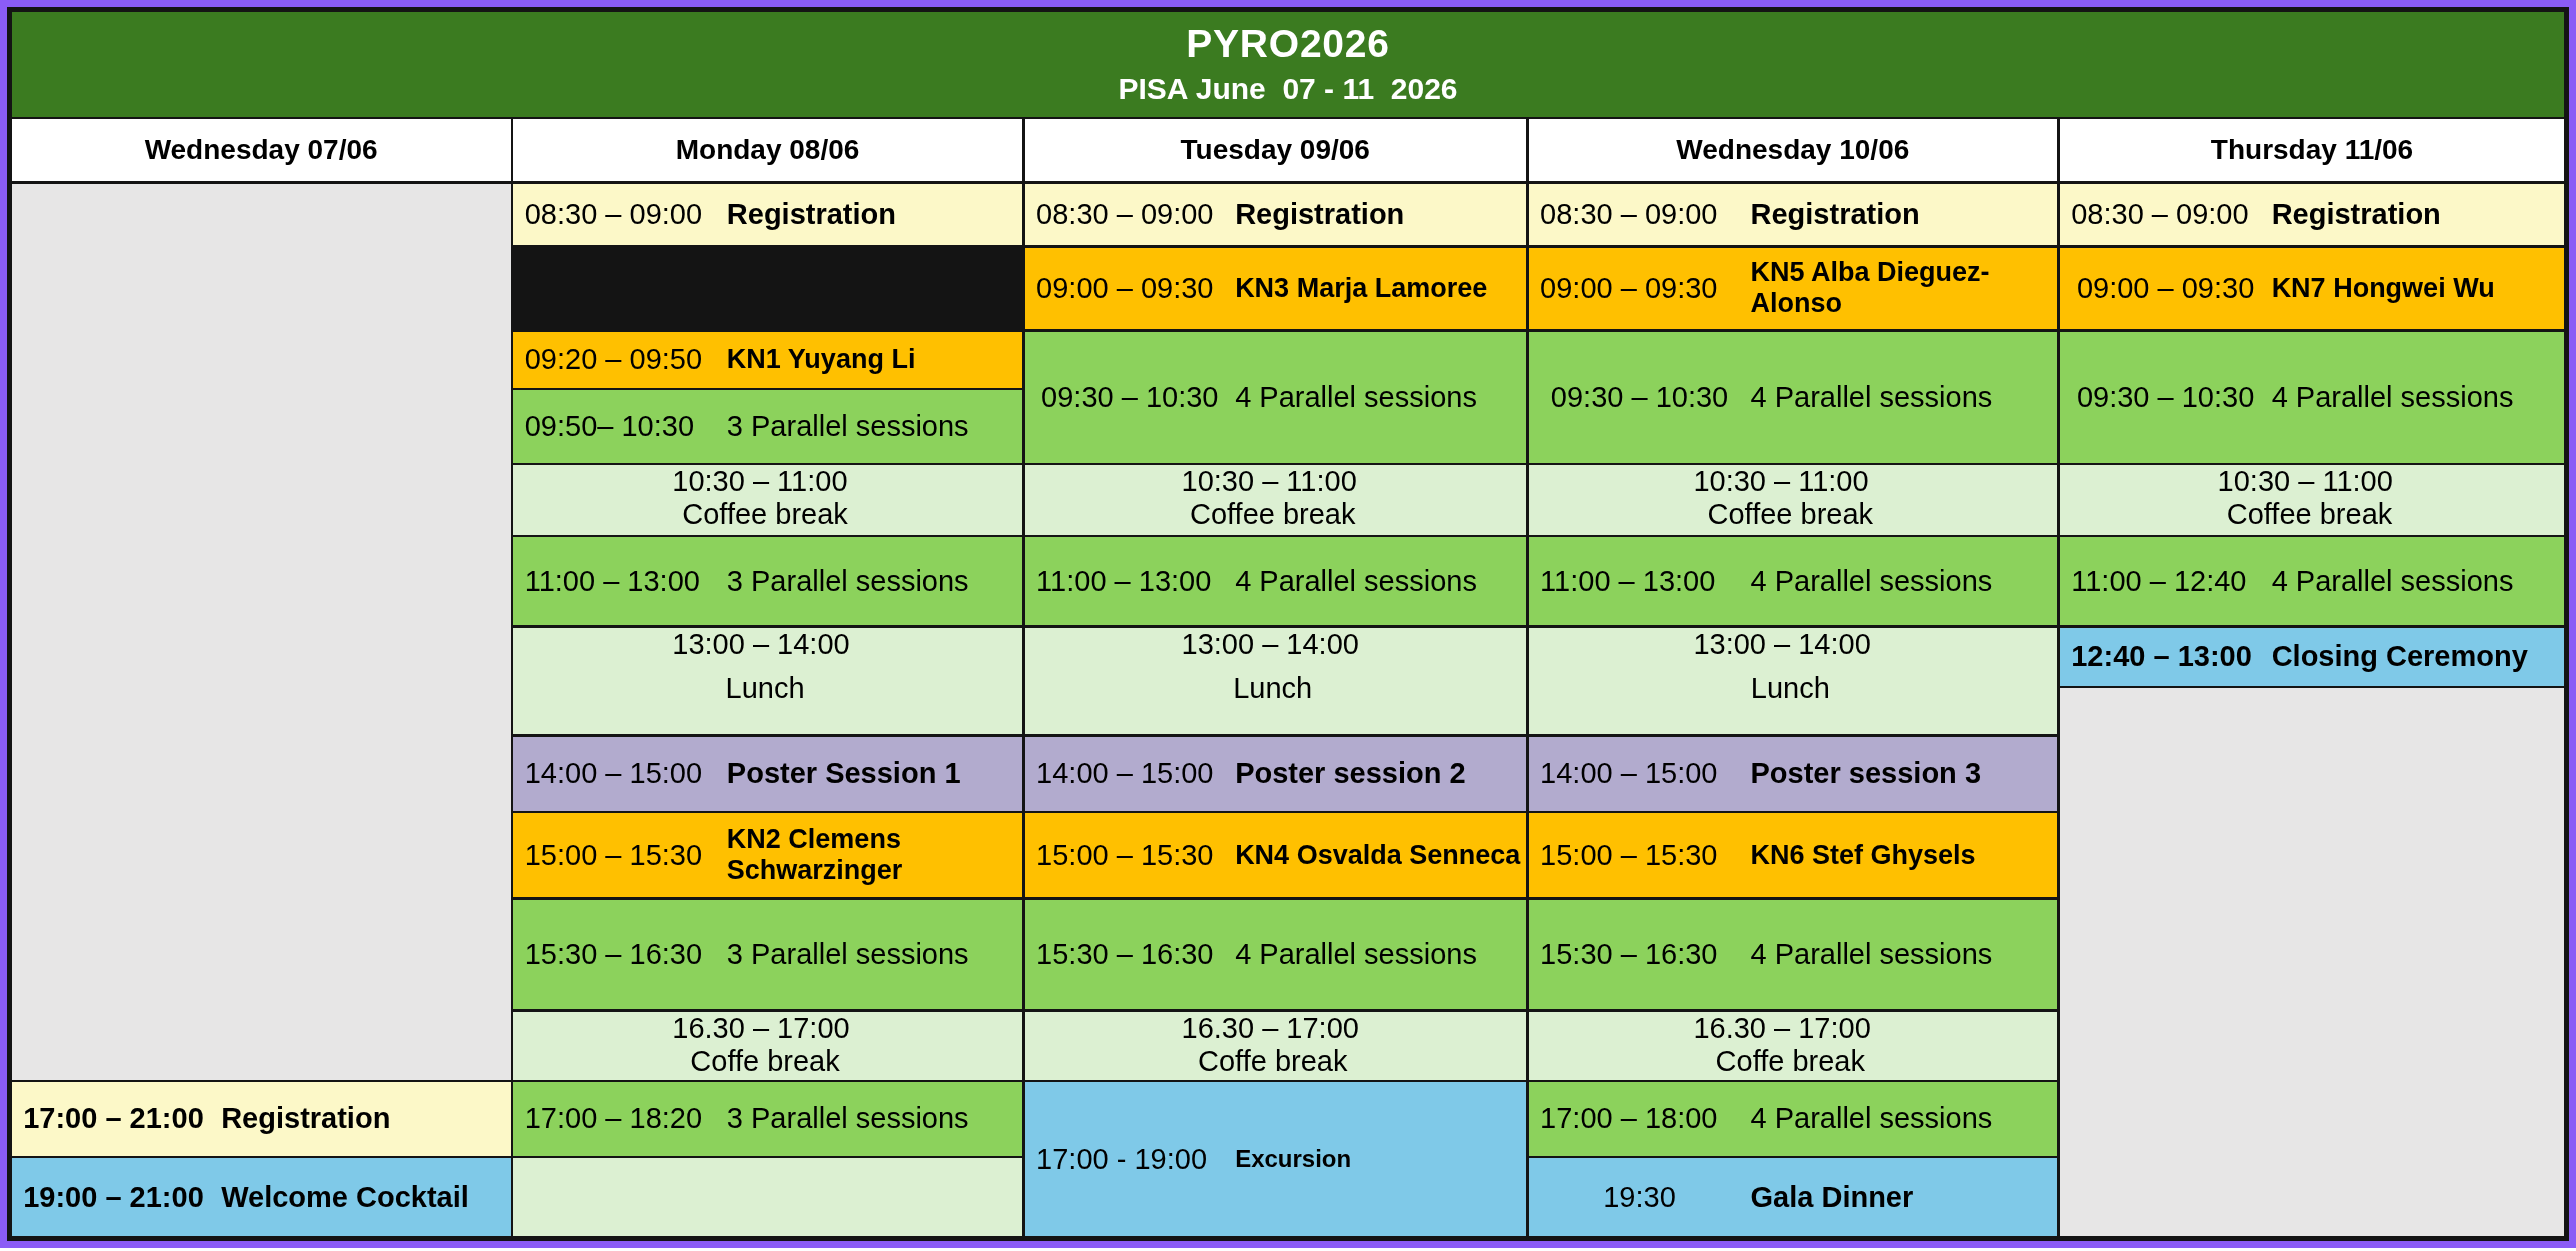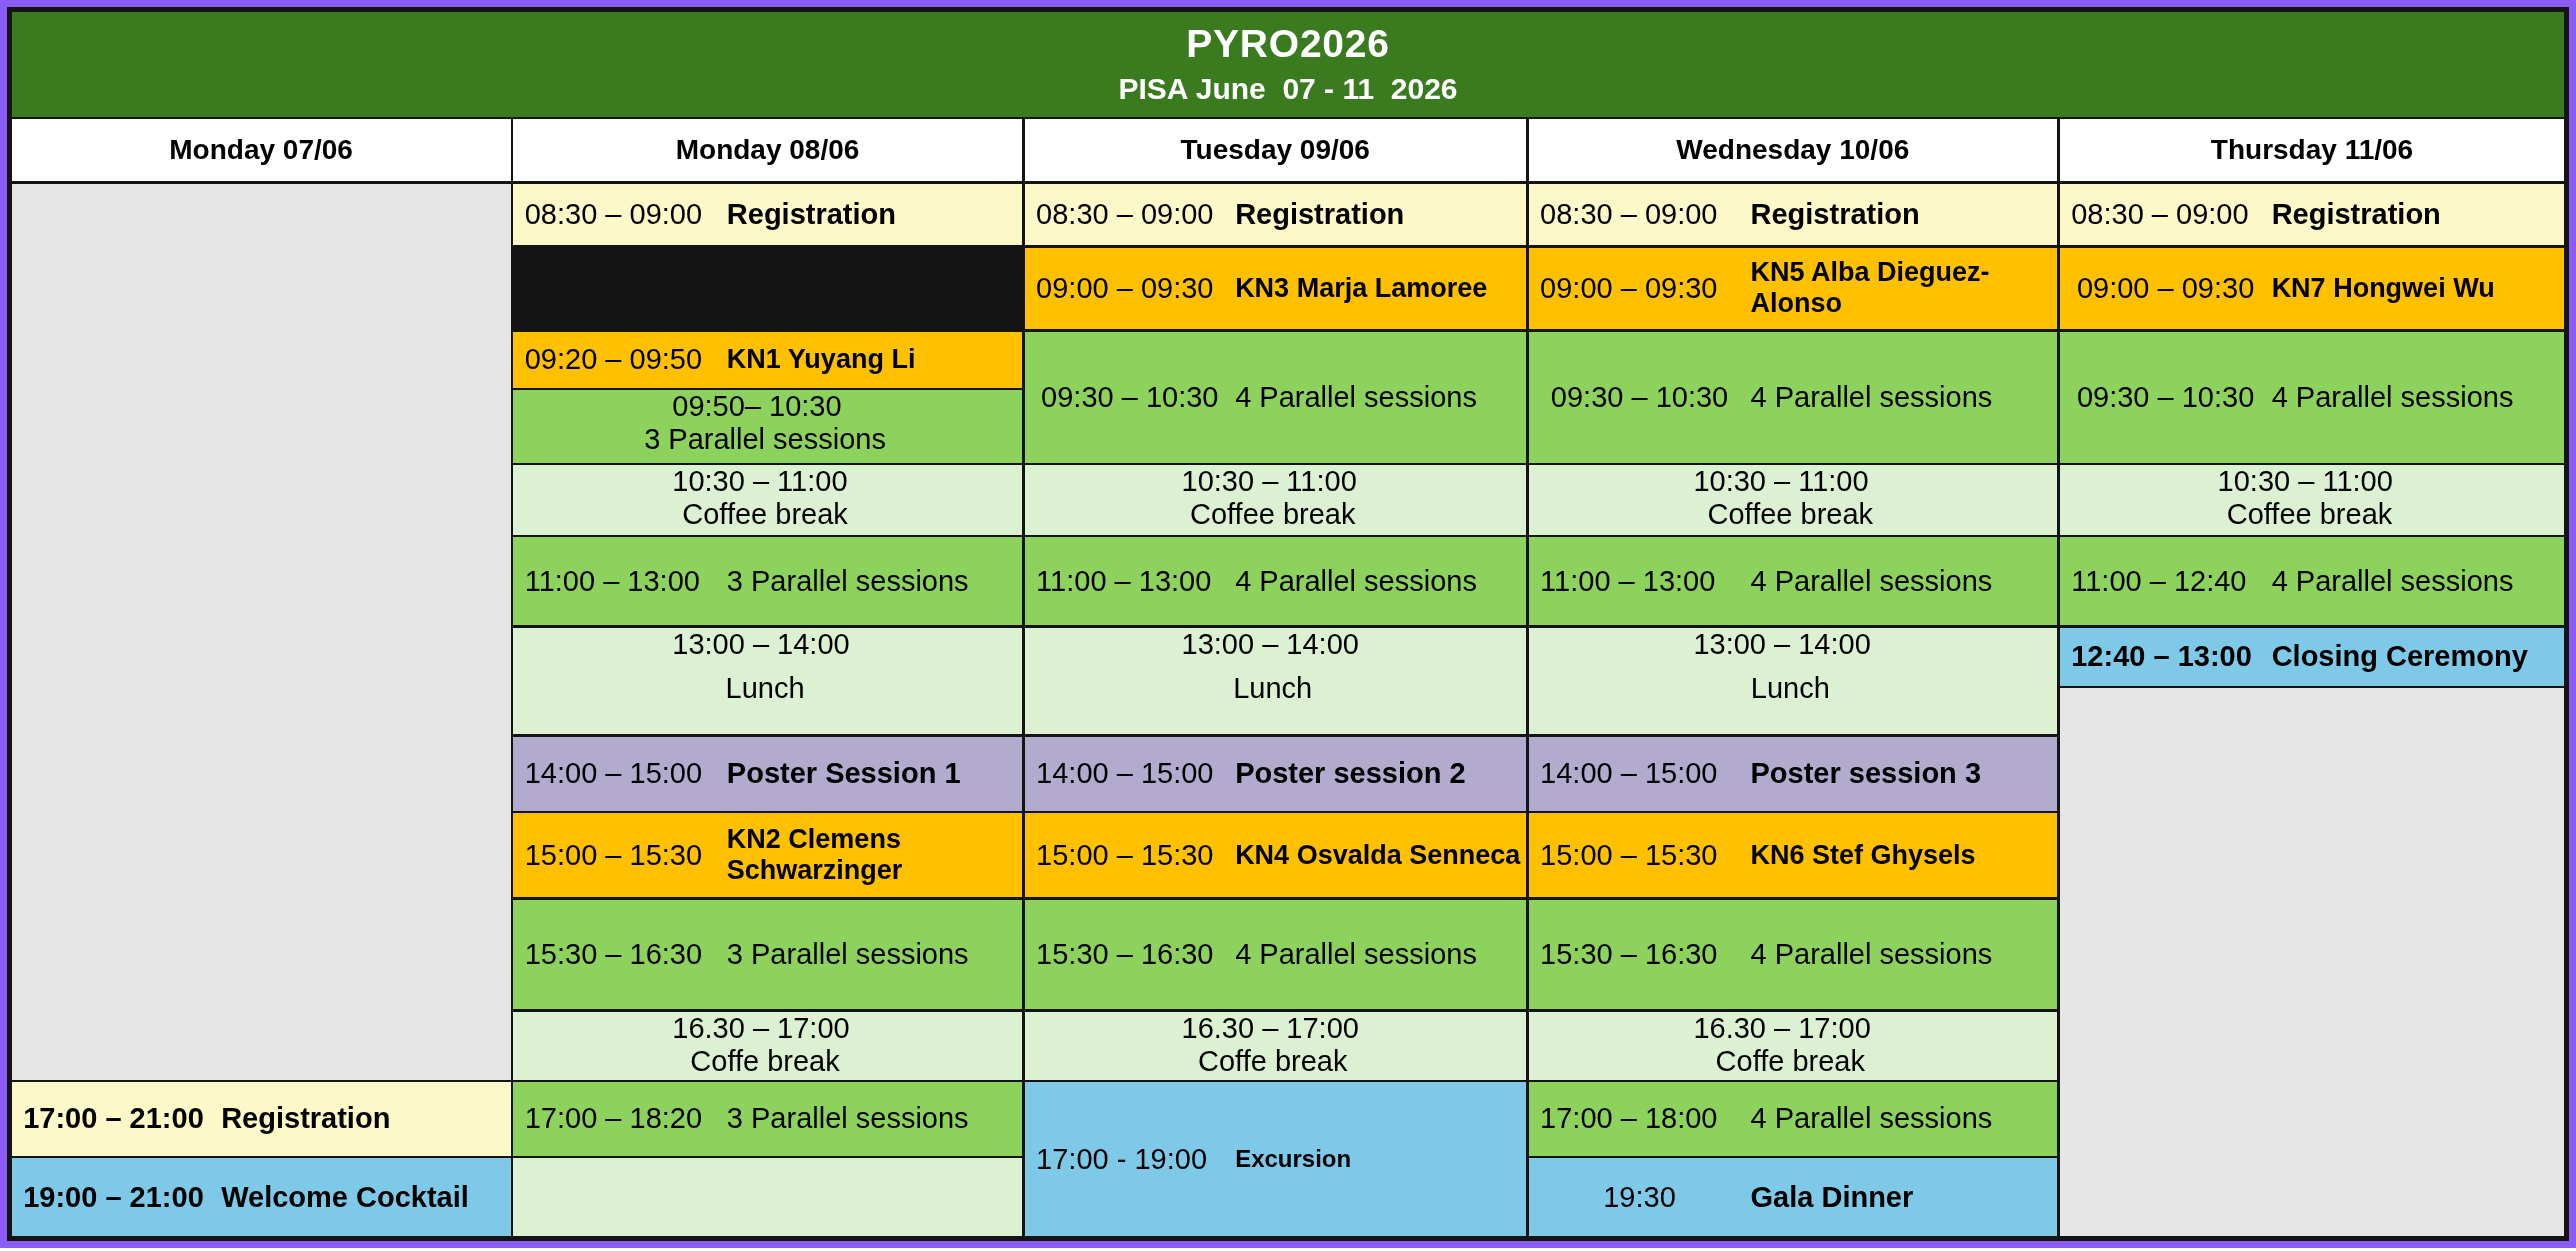--- a/index.html
+++ b/index.html
@@ -38,21 +38,21 @@
 </head>
 <body>
 
 <div class="page">
   <div class="frame">
     <div class="banner">
       <div class="t1">PYRO2026</div>
       <div class="t2">PISA June  07 - 11  2026</div>
     </div>
     <div class="dayrow">
-        <div class="day-head">Monday 07/06</div>
+        <div class="day-head">Wednesday 07/06</div>
         <div class="day-head">Monday 08/06</div>
         <div class="day-head">Tuesday 09/06</div>
         <div class="day-head">Wednesday 10/06</div>
         <div class="day-head">Thursday 11/06</div>
       </div>
     <div class="grid">
         <div class="cell c-gray" style="grid-area: 1 / 1 / 13;"></div>
         <div class="cell c-yellow" style="grid-area: 13 / 1 / 14;">
           <div class="time b">17:00 – 21:00</div>
           <div class="label b">Registration</div>
@@ -62,21 +62,21 @@
           <div class="label b">Welcome Cocktail</div>
         </div>
         <div class="cell c-yellow" style="grid-area: 1 / 2 / 2;">
           <div class="time">08:30 – 09:00</div>
           <div class="label b">Registration</div>
         </div>
         <div class="cell c-orange kn" style="grid-area: 3 / 2 / 4;">
           <div class="time">09:20 – 09:50</div>
           <div class="label b">KN1 Yuyang Li</div>
         </div>
-        <div class="cell c-green" style="grid-area: 4 / 2 / 5; flex-direction: column;">
+        <div class="cell c-green" style="grid-area: 4 / 2 / 5;">
           <div class="time">09:50– 10:30</div>
           <div class="label">3 Parallel sessions</div>
         </div>
         <div class="cell c-palegreen" style="grid-area: 5 / 2 / 6;">
           <div class="time">10:30 – 11:00</div>
           <div class="label">Coffee break</div>
         </div>
         <div class="cell c-green" style="grid-area: 6 / 2 / 7;">
           <div class="time">11:00 – 13:00</div>
           <div class="label">3 Parallel sessions</div>

